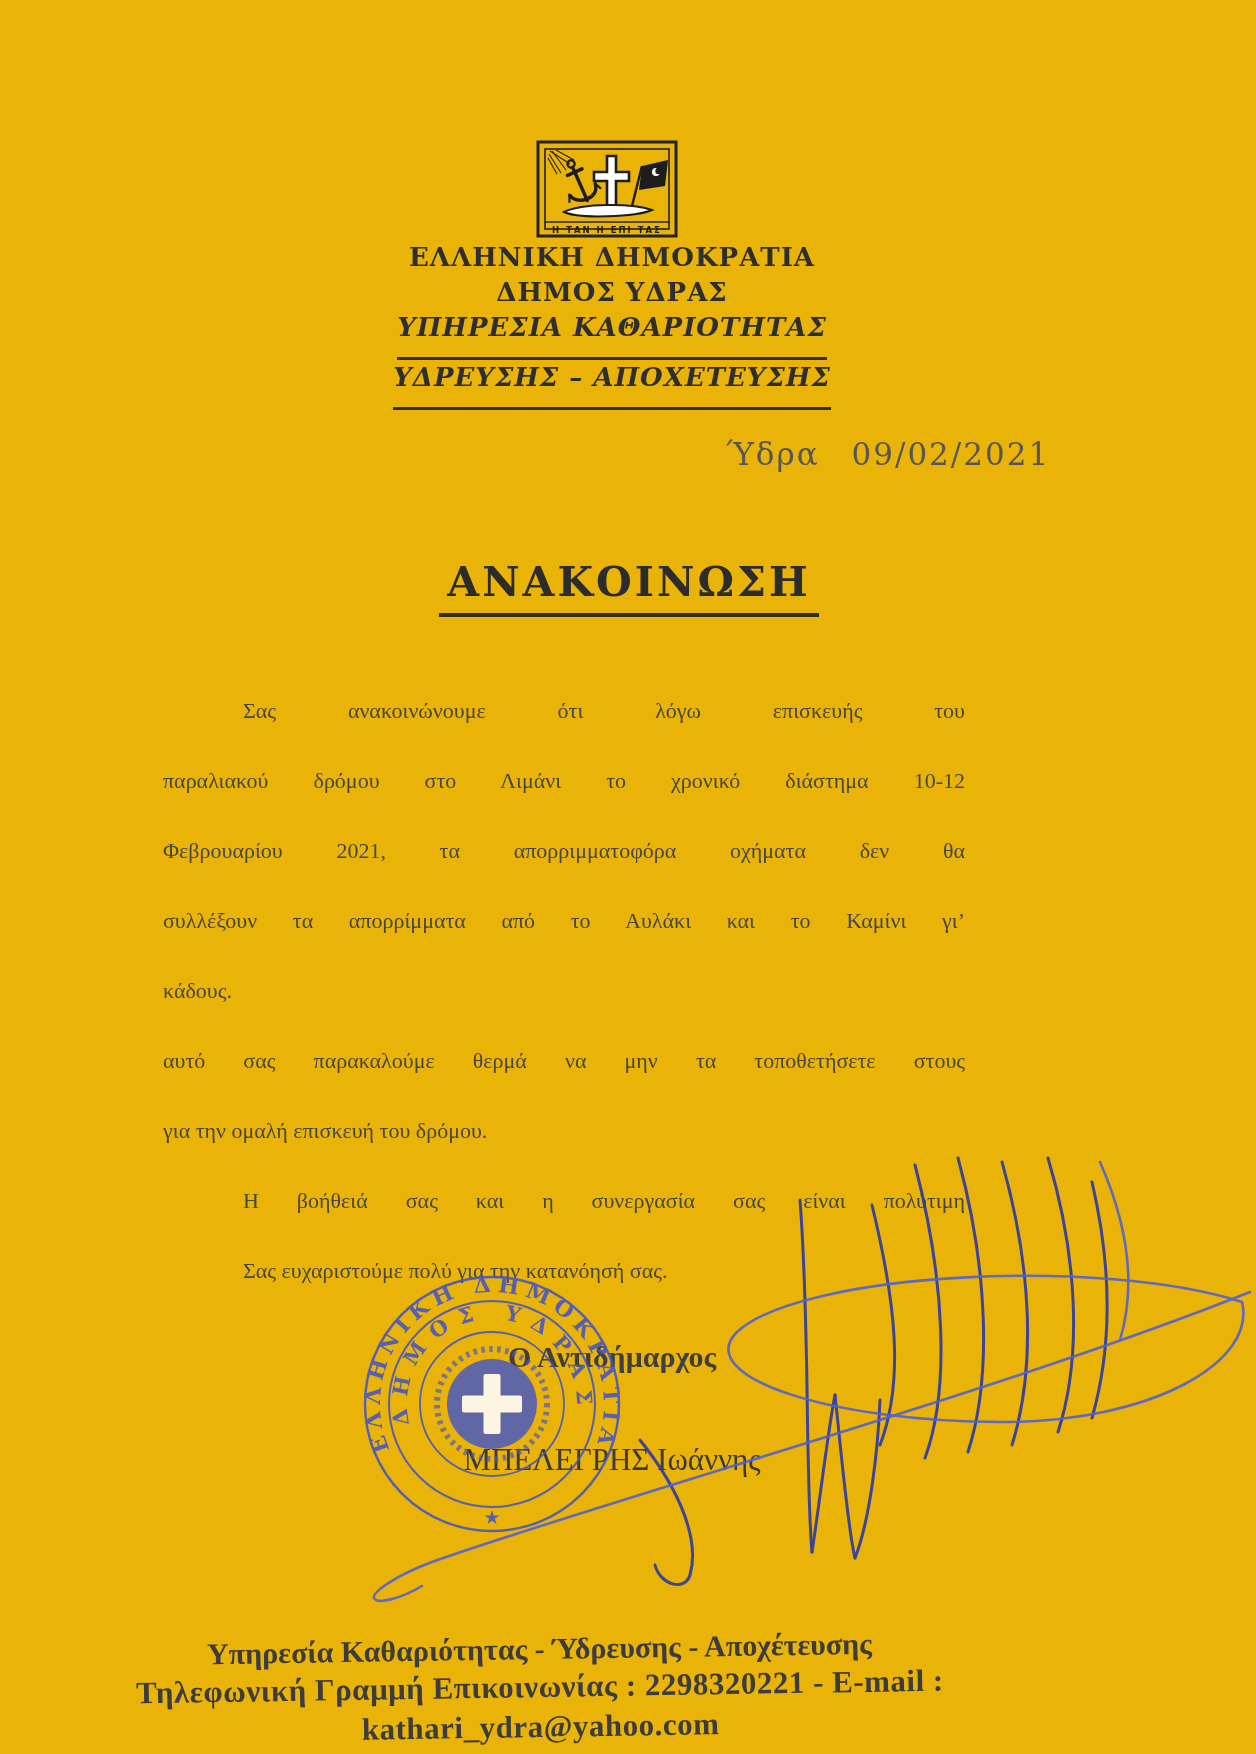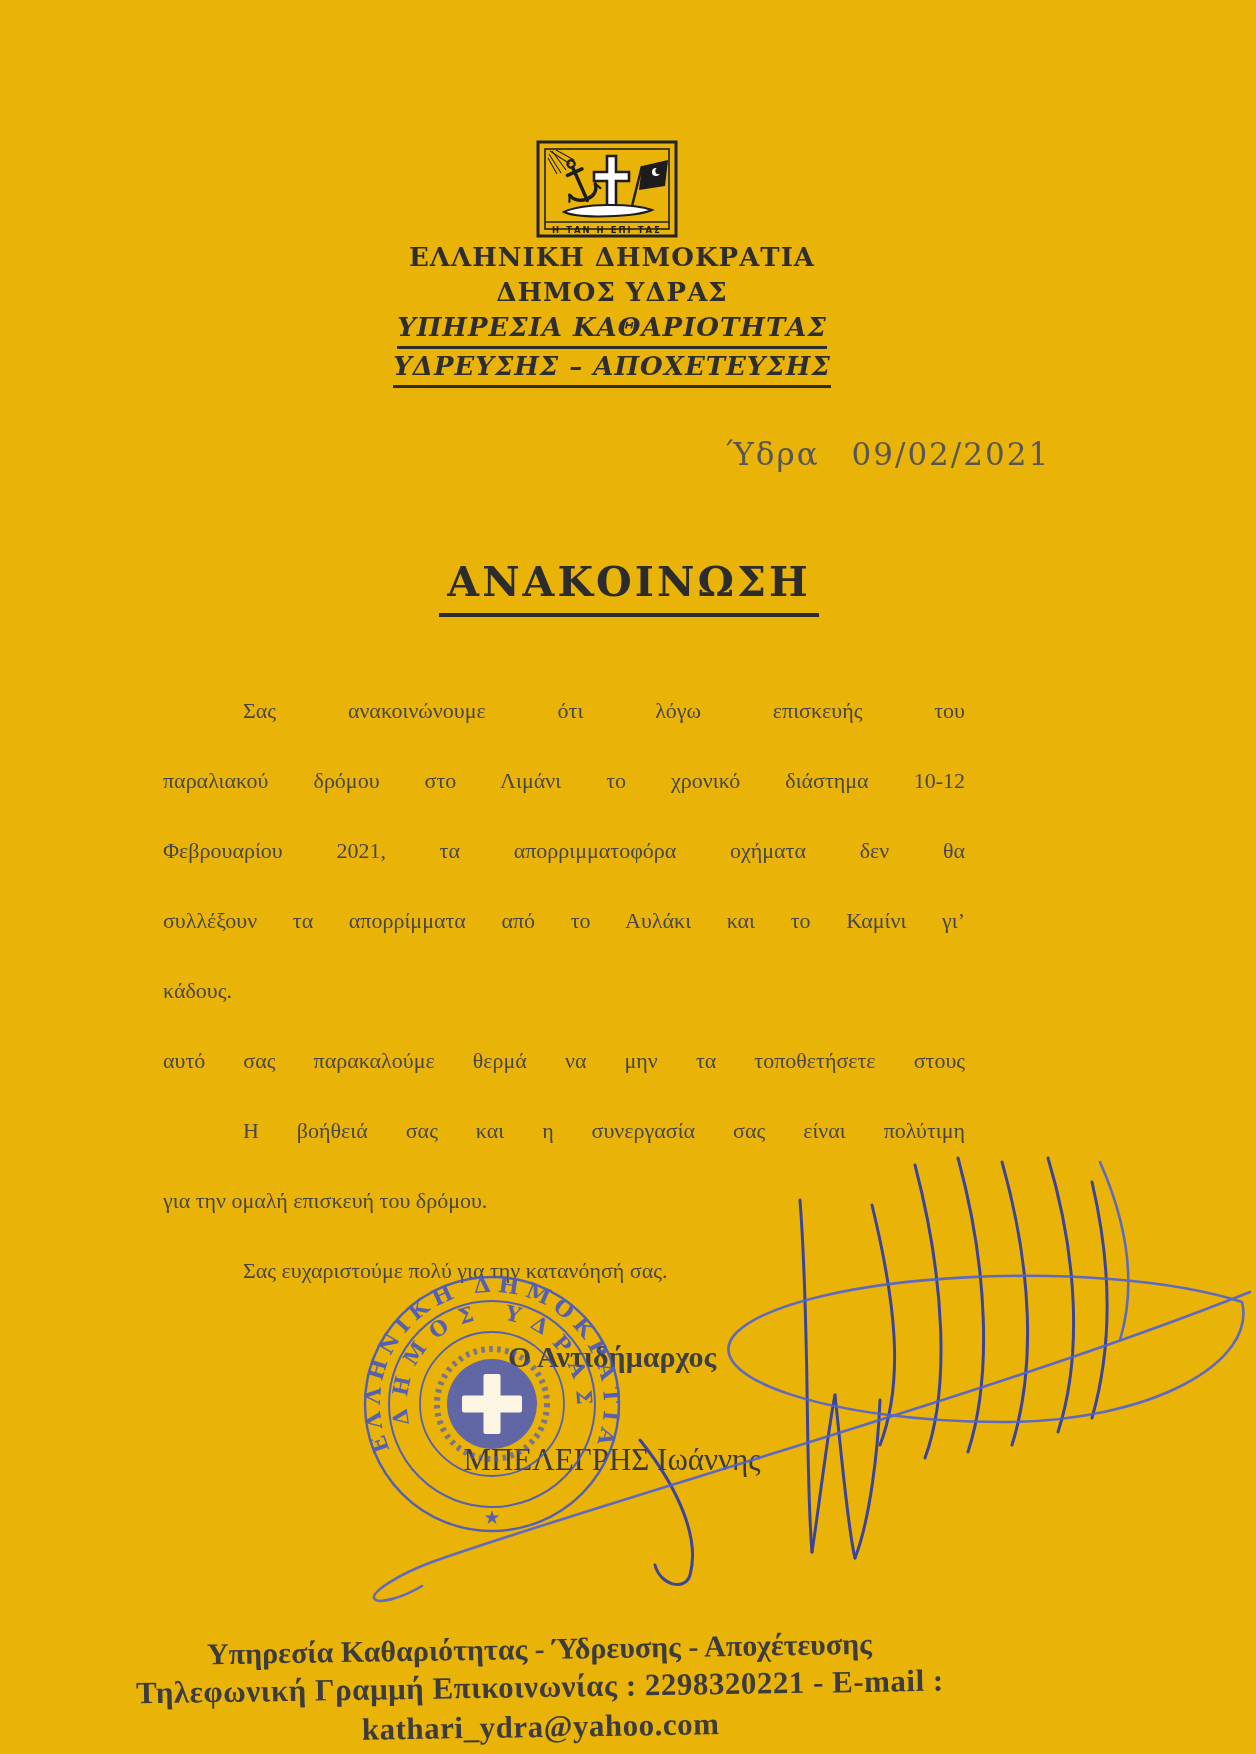--- a/index.html
+++ b/index.html
@@ -18,21 +18,21 @@
     position:absolute;left:312px;top:240px;width:600px;
     text-align:center;
     font-family:"DejaVu Serif", serif;
     font-weight:bold;color:#2e2e2e;
   }
   .header .hline{font-size:26px;line-height:35px;letter-spacing:1px;}
   .header .hline.it span{
     font-style:italic;
     display:inline-block;
     border-bottom:3px solid #2e2e2e;
-    padding-bottom:1px;
+    padding-bottom:12px;
   }
   
   .dateline{
     position:absolute;left:726px;top:436px;
     font-size:31px;color:#565656;
     letter-spacing:2px;word-spacing:20px;
     font-family:"DejaVu Serif", serif;
   }
   
   .title-wrap{position:absolute;left:0;top:558px;width:1226px;text-align:center;padding-left:16px;}
@@ -128,22 +128,22 @@
     <span class="title">ΑΝΑΚΟΙΝΩΣΗ</span>
   </div>
 
   <div class="body-text">
     <div class="bline just indent">Σας ανακοινώνουμε ότι λόγω επισκευής του</div>
     <div class="bline just">παραλιακού δρόμου στο Λιμάνι το χρονικό διάστημα 10-12</div>
     <div class="bline just">Φεβρουαρίου 2021, τα απορριμματοφόρα οχήματα δεν θα</div>
     <div class="bline just">συλλέξουν τα απορρίμματα από το Αυλάκι και το Καμίνι γι’</div>
     <div class="bline">κάδους.</div>
     <div class="bline just">αυτό σας παρακαλούμε θερμά να μην τα τοποθετήσετε στους</div>
+    <div class="bline">για την ομαλή επισκευή του δρόμου.</div>
     <div class="bline just indent">Η βοήθειά σας και η συνεργασία σας είναι πολύτιμη</div>
-    <div class="bline">για την ομαλή επισκευή του δρόμου.</div>
     <div class="bline indent">Σας ευχαριστούμε πολύ για την κατανόησή σας.</div>
   </div>
 
   <div class="sig-role">Ο Αντιδήμαρχος</div>
   <div class="sig-name">ΜΠΕΛΕΓΡΗΣ Ιωάννης</div>
 
   <svg class="stamp" viewBox="0 0 285 285">
     <g stroke="#4155c9" fill="none">
       <circle cx="142" cy="142" r="127" stroke-width="2.4"></circle>
       <circle cx="142" cy="142" r="103" stroke-width="2"></circle>

